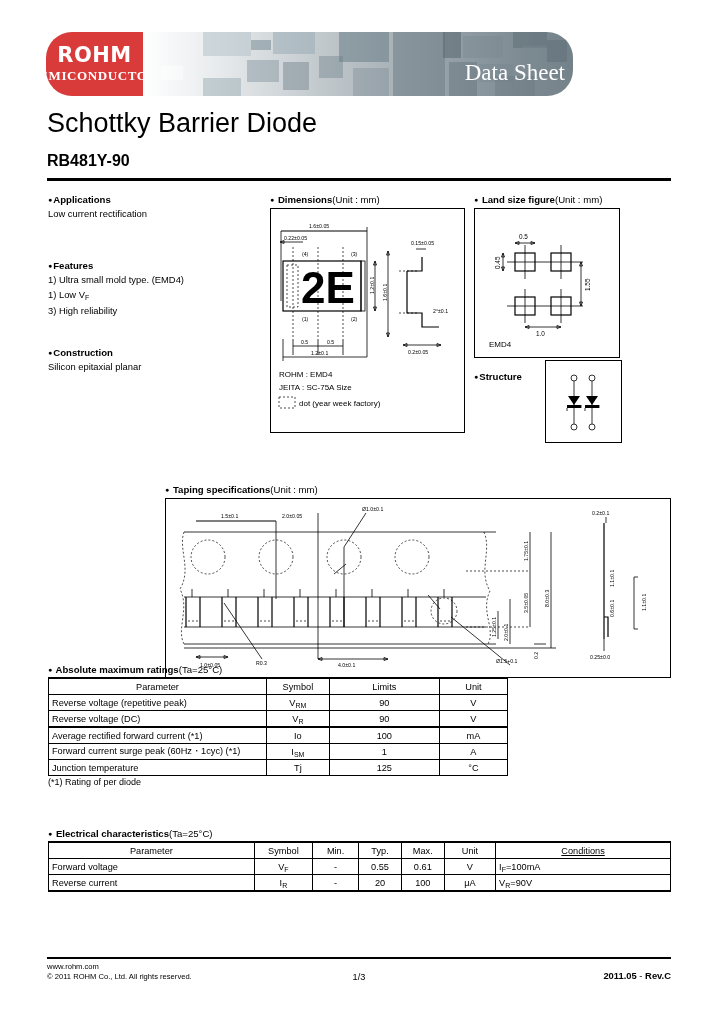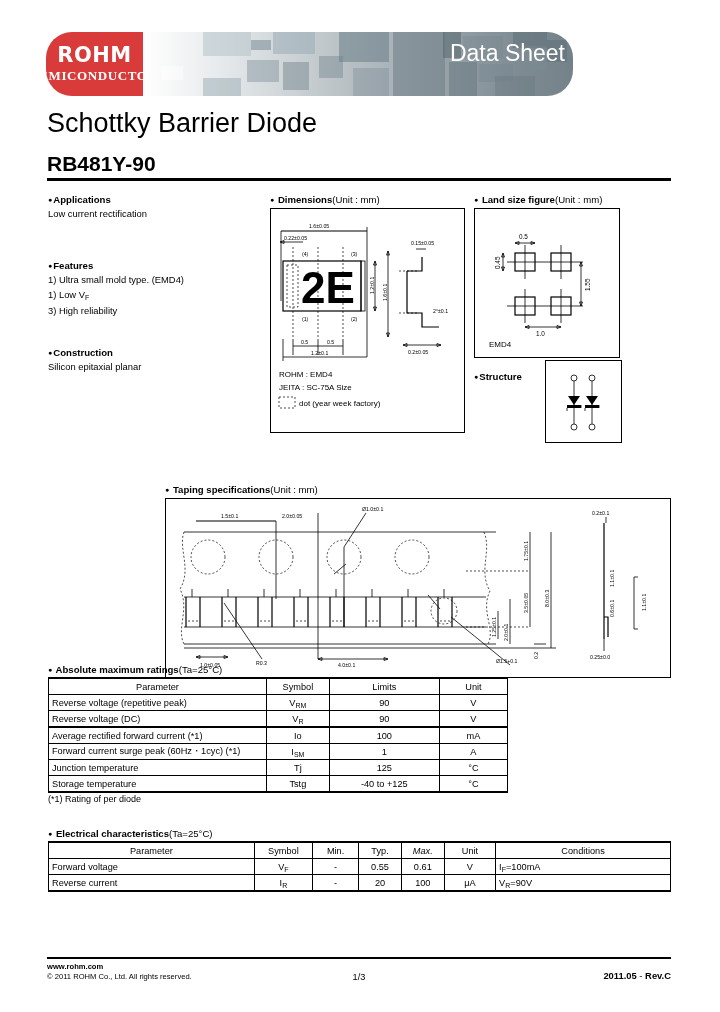--- a/index.html
+++ b/index.html
@@ -16,26 +16,26 @@
   .banner{position:absolute;left:46px;top:32px;width:527px;height:64px;overflow:hidden;border-radius:26px;}
   .logo{position:absolute;left:0;top:0;width:97px;height:64px;background:#d93b3b;
         display:flex;flex-direction:column;align-items:center;justify-content:center;}
   .logo .wordmark{color:#fff;font-weight:bold;font-size:21px;letter-spacing:0.5px;line-height:1;
         font-family:"DejaVu Sans", sans-serif;}
   .logo .sub{color:#fff;font-size:13px;letter-spacing:0.6px;margin-top:2px;font-weight:bold;
         font-family:Liberation Serif, serif;}
   .mosaic{position:absolute;left:97px;top:0;width:528px;height:64px;
         background:linear-gradient(to right,#ffffff 0%,#e8ebed 14%,#c3cace 33%,#9aa5ab 55%,#7d8a91 72%,#6e7c84 88%,#69777f 100%);}
   .mosaic i{position:absolute;display:block;background:#ffffff;}
-  .datasheet{position:absolute;right:8px;top:8px;color:#ffffff;font-size:23px;
-        font-family:Liberation Sans, sans-serif;}
+  .datasheet{position:absolute;right:8px;top:28px;color:#ffffff;font-size:23px;
+        font-family:Liberation Serif, serif;}
 
   
   .doc-title{position:absolute;left:47px;top:108px;font-size:27px;letter-spacing:0px;text-align:right;}
-  .part-no{position:absolute;left:47px;top:152px;font-size:21px;font-weight:bold;}
+  .part-no{position:absolute;left:47px;top:152px;font-size:16px;font-weight:bold;}
   .rule-main{position:absolute;left:47px;top:178px;width:624px;height:3px;background:#000;}
 
   
   .bullet{font-size:9.6px;font-weight:bold;white-space:nowrap;}
   .bullet::before{content:"\25CF";font-size:7px;margin-right:1px;position:relative;top:-1px;}
   .bullet .unit{font-weight:normal;}
 
   
   .col-left{position:absolute;left:48px;top:194px;width:205px;}
   .col-left .body{font-size:9.4px;margin-top:2px;line-height:13px;}
@@ -71,21 +71,21 @@
   table td,table th{border:1px solid #000;padding:1px 3px;font-weight:normal;text-align:center;height:13px;}
   td.left{text-align:left;}
   .tbl-head td{border-top:2px solid #000;border-bottom:1px solid #000;}
   .thickline td{border-top:2px solid #000;}
   .thickbot td{border-bottom:2px solid #000;}
   .note{font-size:9px;margin-top:1px;}
 
   
   .foot-rule{position:absolute;left:47px;top:957px;width:624px;height:2px;background:#000;}
   .foot{position:absolute;left:47px;top:962px;width:624px;font-size:7.6px;line-height:10px;}
-  .foot .url{display:block;font-weight:bold;}
+  .foot .url{display:block;}
   .foot-row{position:relative;width:624px;}
   .foot-page{position:absolute;left:0;right:0;top:0;text-align:center;font-size:9.2px;}
   .foot-rev{position:absolute;right:0;top:-1px;font-size:9.4px;font-weight:bold;}
   .foot-rev .lt{font-weight:normal;}
 </style>
 </head>
 <body>
 
 <div class="page">
 
@@ -409,45 +409,39 @@
         <td><span>I</span><sub>SM</sub></td>
         <td>1</td>
         <td>A</td>
       </tr>
       <tr>
         <td class="left">Junction temperature</td>
         <td><span>Tj</span><sub></sub></td>
         <td>125</td>
         <td>°C</td>
       </tr>
-      <tr class="thickbot">
-        <td class="left">Storage temperature</td>
-        <td><span>Tstg</span><sub></sub></td>
-        <td>-40 to +125</td>
-        <td>°C</td>
-      </tr>
     </tbody>
       </table>
     <div class="note">(*1) Rating of per diode</div>
   </div>
 
   <div class="tbl-sec" style="left:48px;top:828px;">
     <div class="bullet">
       <span>Electrical characteristics</span><span class="unit">(Ta=25°C)</span>
     </div>
     <table style="width:623px;margin-top:2px;">
       <tbody>
           <tr class="tbl-head">
         <td style="width:219px;">Parameter</td>
         <td style="width:54px;">Symbol</td>
         <td style="width:42px;">Min.</td>
         <td style="width:38px;">Typ.</td>
-        <td style="width:38px;font-style:italic;">Max.</td>
+        <td style="width:38px;">Max.</td>
         <td style="width:48px;">Unit</td>
-        <td style="width:184px;">Conditions</td>
+        <td style="width:184px;text-decoration:underline;">Conditions</td>
       </tr>
       <tr>
         <td class="left">Forward voltage</td>
         <td><span>V</span><sub>F</sub></td>
         <td>-</td>
         <td>0.55</td>
         <td>0.61</td>
         <td>V</td>
         <td class="left"><span>I</span><sub>F</sub><span>=100mA</span></td>
       </tr>

